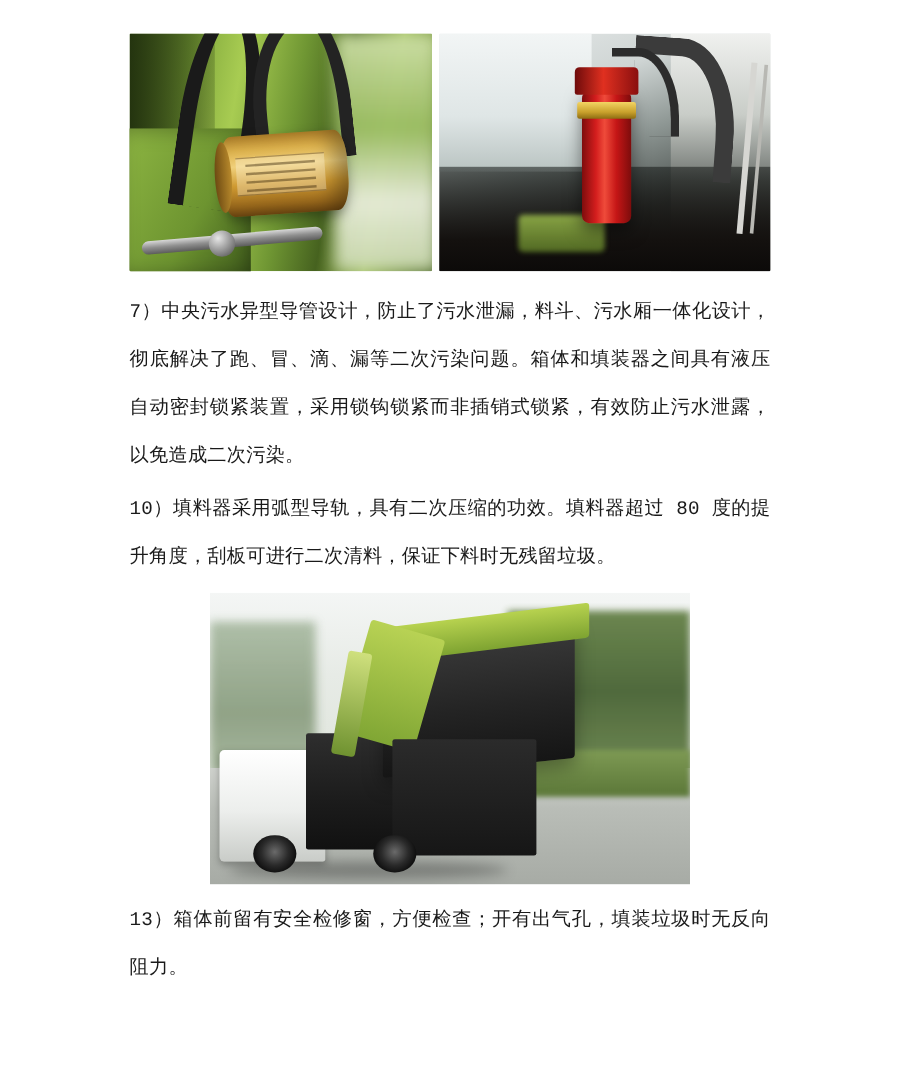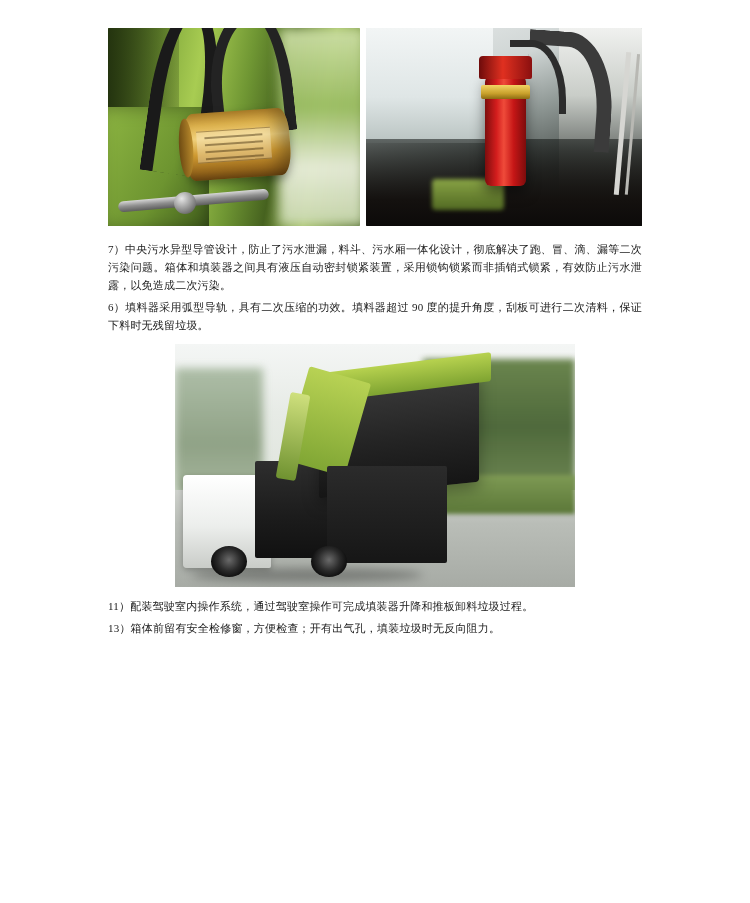--- a/index.html
+++ b/index.html
@@ -182,26 +182,26 @@
   }
 
   
   .body {
     width: 534px;
     margin: 0 auto;
     padding-top: 14px;
   }
   p.para {
     margin: 0 0 4px 0;
-    font-size: 11px;
-    line-height: 18px;
+    font-size: 16px;
+    line-height: 40px;
     text-align: justify;
     text-justify: inter-ideograph;
     letter-spacing: .2px;
-    font-family: Liberation Serif, serif;
+    font-family: Liberation Mono, monospace;
   }
   p.highlight { color: #e8371a; }
 
   
   .photo-big {
     position: relative;
     width: 400px;
     height: 243px;
     margin: 10px auto 6px auto;
     overflow: hidden;
@@ -331,21 +331,21 @@
       <div class="p2-green"></div>
       <div class="p2-filter"></div>
       <div class="p2-filter-top"></div>
       <div class="p2-band"></div>
       <div class="p2-cable"></div>
     </div>
   </div>
 
   <div class="body">
     <p class="para">7）中央污水异型导管设计，防止了污水泄漏，料斗、污水厢一体化设计，彻底解决了跑、冒、滴、漏等二次污染问题。箱体和填装器之间具有液压自动密封锁紧装置，采用锁钩锁紧而非插销式锁紧，有效防止污水泄露，以免造成二次污染。</p>
-    <p class="para">6）填料器采用弧型导轨，具有二次压缩的功效。填料器超过 90 度的提升角度，刮板可进行二次清料，保证下料时无残留垃圾。</p>
+    <p class="para">10）填料器采用弧型导轨，具有二次压缩的功效。填料器超过 80 度的提升角度，刮板可进行二次清料，保证下料时无残留垃圾。</p>
   </div>
 
   <div class="photo-big" aria-hidden="true">
     <div class="bg-sky"></div>
     <div class="bg-trees"></div>
     <div class="bg-trees2"></div>
     <div class="bg-road"></div>
     <div class="bg-grass"></div>
     <div class="shadow"></div>
     <div class="truck-cab"></div>
@@ -353,17 +353,16 @@
     <div class="hopper"></div>
     <div class="hopper-lid"></div>
     <div class="arm"></div>
     <div class="arm2"></div>
     <div class="tailgate"></div>
     <div class="wheel w1"></div>
     <div class="wheel w2"></div>
   </div>
 
   <div class="body" style="padding-top:4px">
-    <p class="para">11）配装驾驶室内操作系统，通过驾驶室操作可完成填装器升降和推板卸料垃圾过程。</p>
     <p class="para">13）箱体前留有安全检修窗，方便检查；开有出气孔，填装垃圾时无反向阻力。</p>
   </div>
 
 </div>
 
 </body></html>

